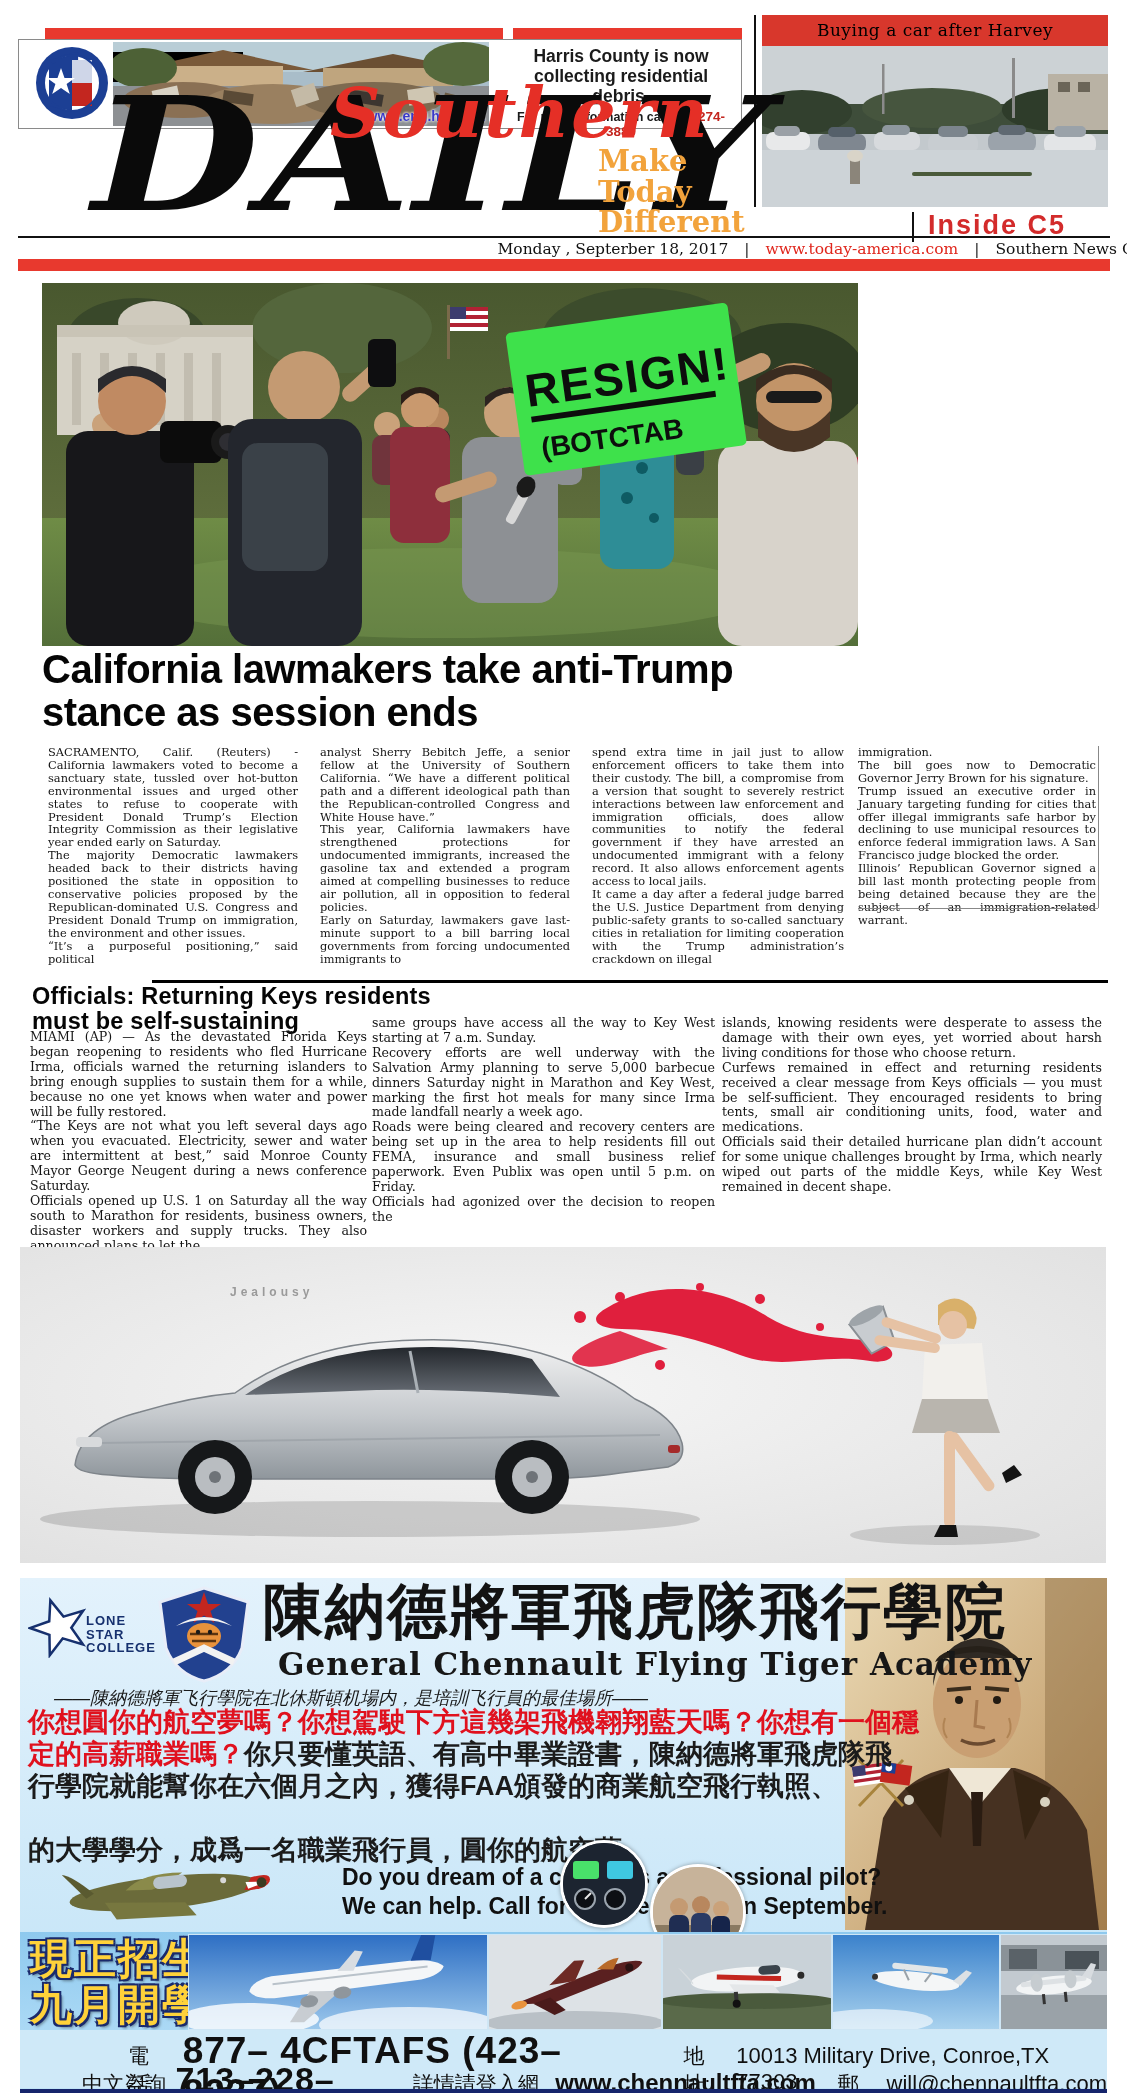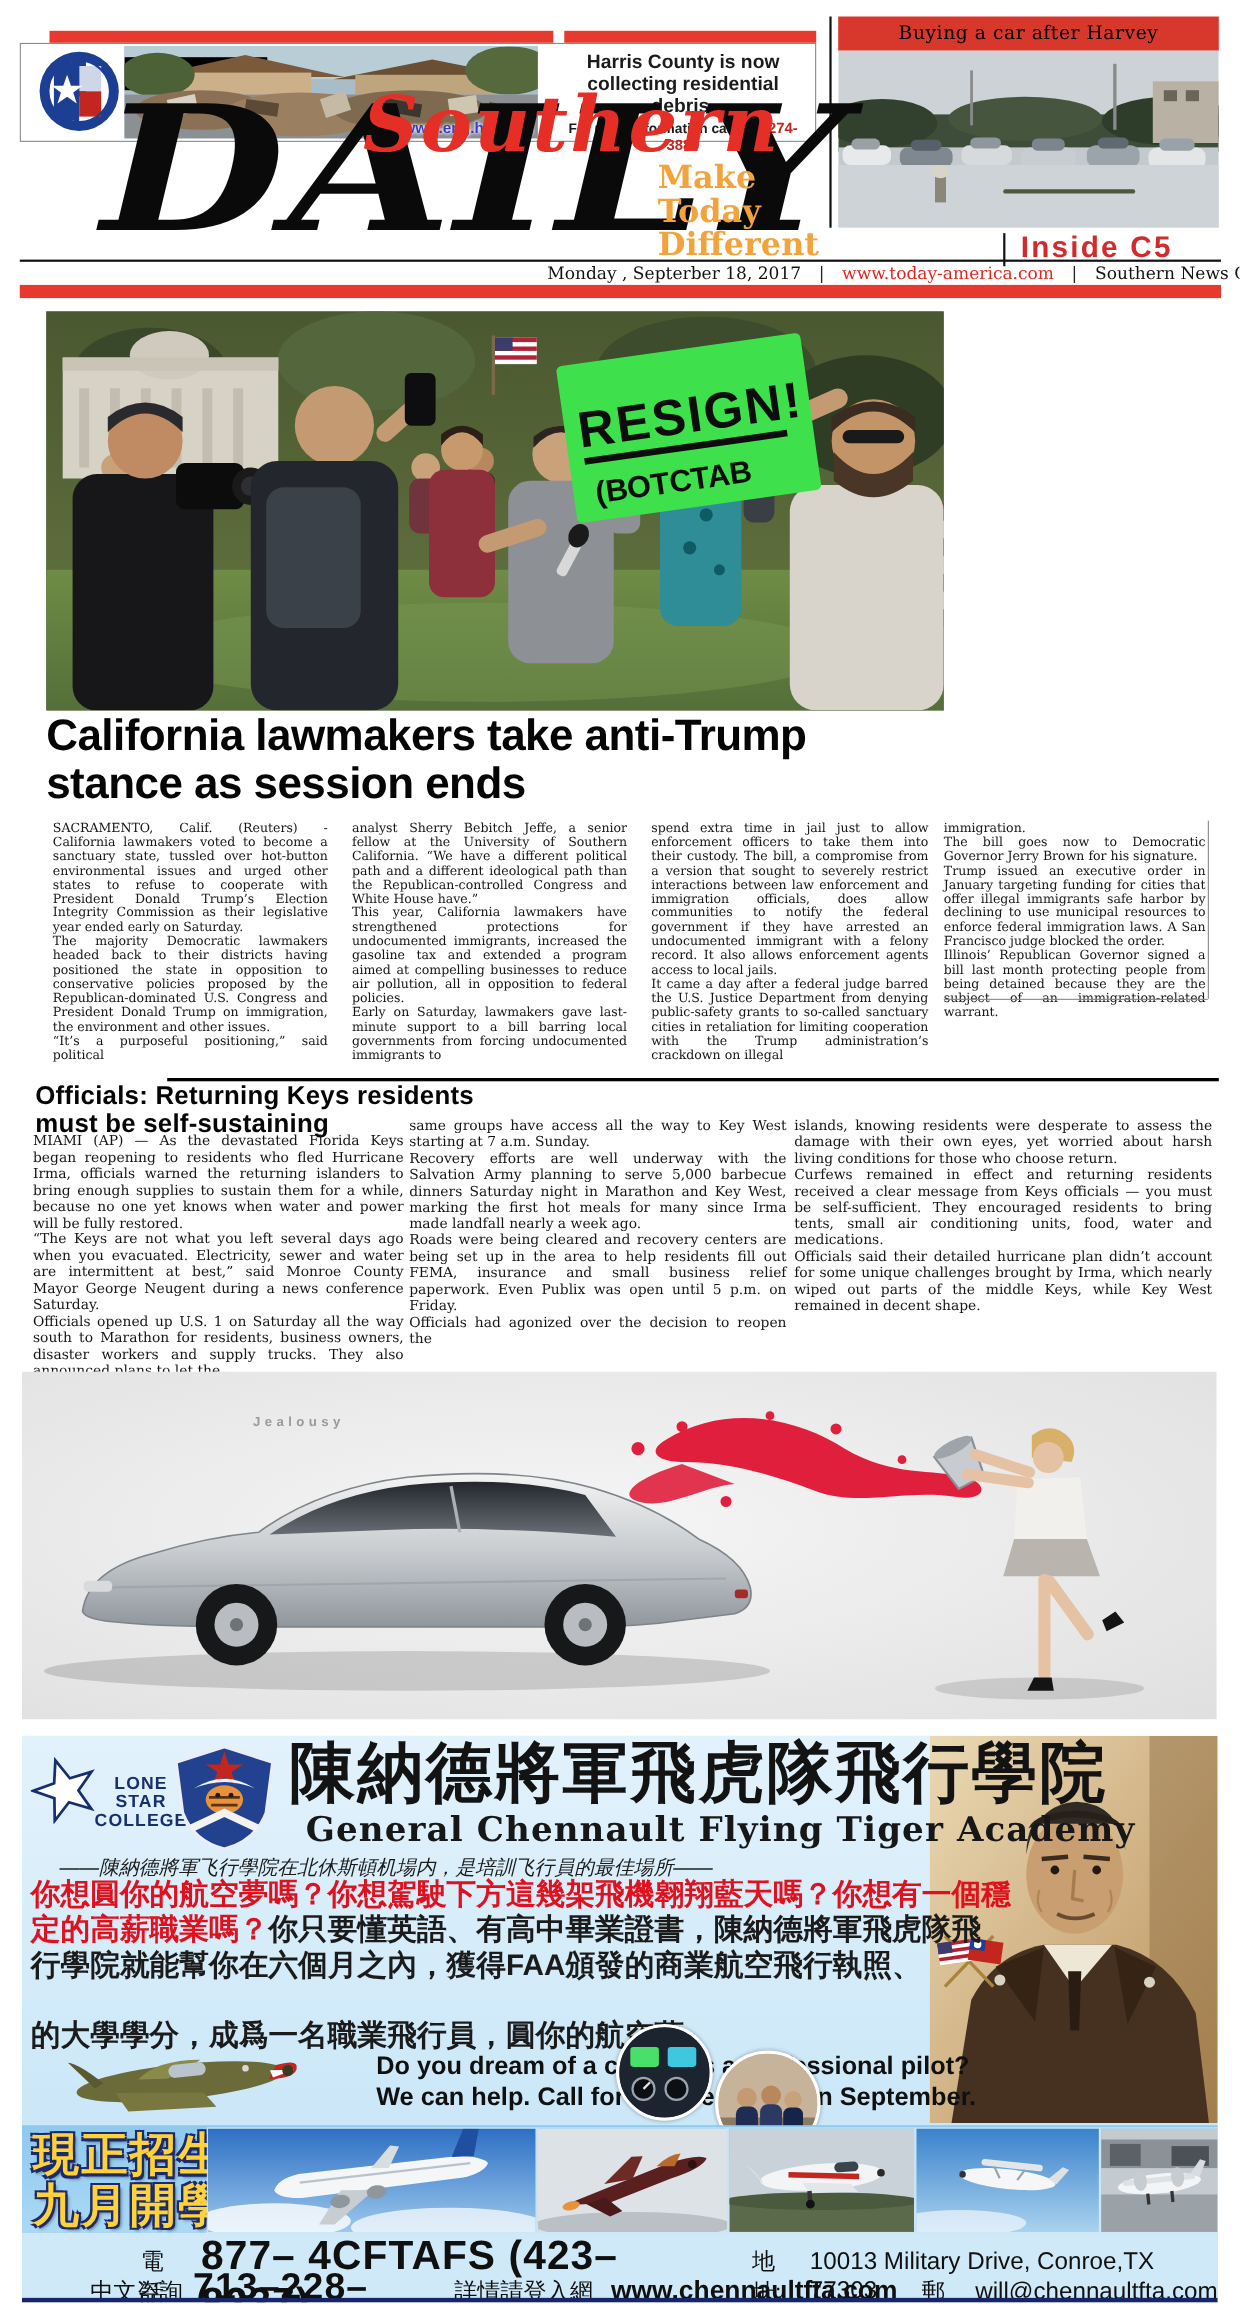--- a/index.html
+++ b/index.html
@@ -42,21 +42,21 @@
 
   
   .carad{left:20px;top:1247px;width:1086px;height:316px;background:linear-gradient(#ededed,#f7f7f7 55%,#e7e7e7);overflow:hidden;}
   .jealousy{left:210px;top:38px;font-family:"Liberation Sans",sans-serif;font-size:12px;
         letter-spacing:4px;color:#9a9a9a;font-weight:bold;}
 
   
   .academy{left:20px;top:1578px;width:1087px;height:515px;overflow:hidden;
         background:linear-gradient(to bottom,#e3f2fc,#bfe2f6);}
   .ls-text{font-family:"Liberation Sans",sans-serif;font-weight:bold;color:#16306e;
-        font-size:16px;line-height:1.05;letter-spacing:1px;text-align:center;}
+        font-size:13px;line-height:1.05;letter-spacing:1px;}
   .title-zh{left:243px;top:4px;width:820px;font-size:60px;line-height:1;font-weight:900;color:#131313;
         font-family:"Liberation Sans",sans-serif;letter-spacing:2px;}
   .title-en{left:258px;top:68px;font-size:31px;font-weight:bold;color:#171717;
         font-family:"DejaVu Serif",serif;letter-spacing:1px;}
   .sub-zh{left:34px;top:108px;width:940px;font-size:18px;color:#1a1a1a;font-style:italic;
         font-family:"Liberation Sans",sans-serif;}
   .zline{left:8px;width:830px;font-size:27px;line-height:32px;font-weight:bold;
         font-family:"Liberation Sans",sans-serif;color:#1b1b1b;white-space:nowrap;}
   .zred{color:#e0111e;}
   .eng{font-family:"Liberation Sans",sans-serif;font-weight:bold;font-size:23px;color:#101010;}

